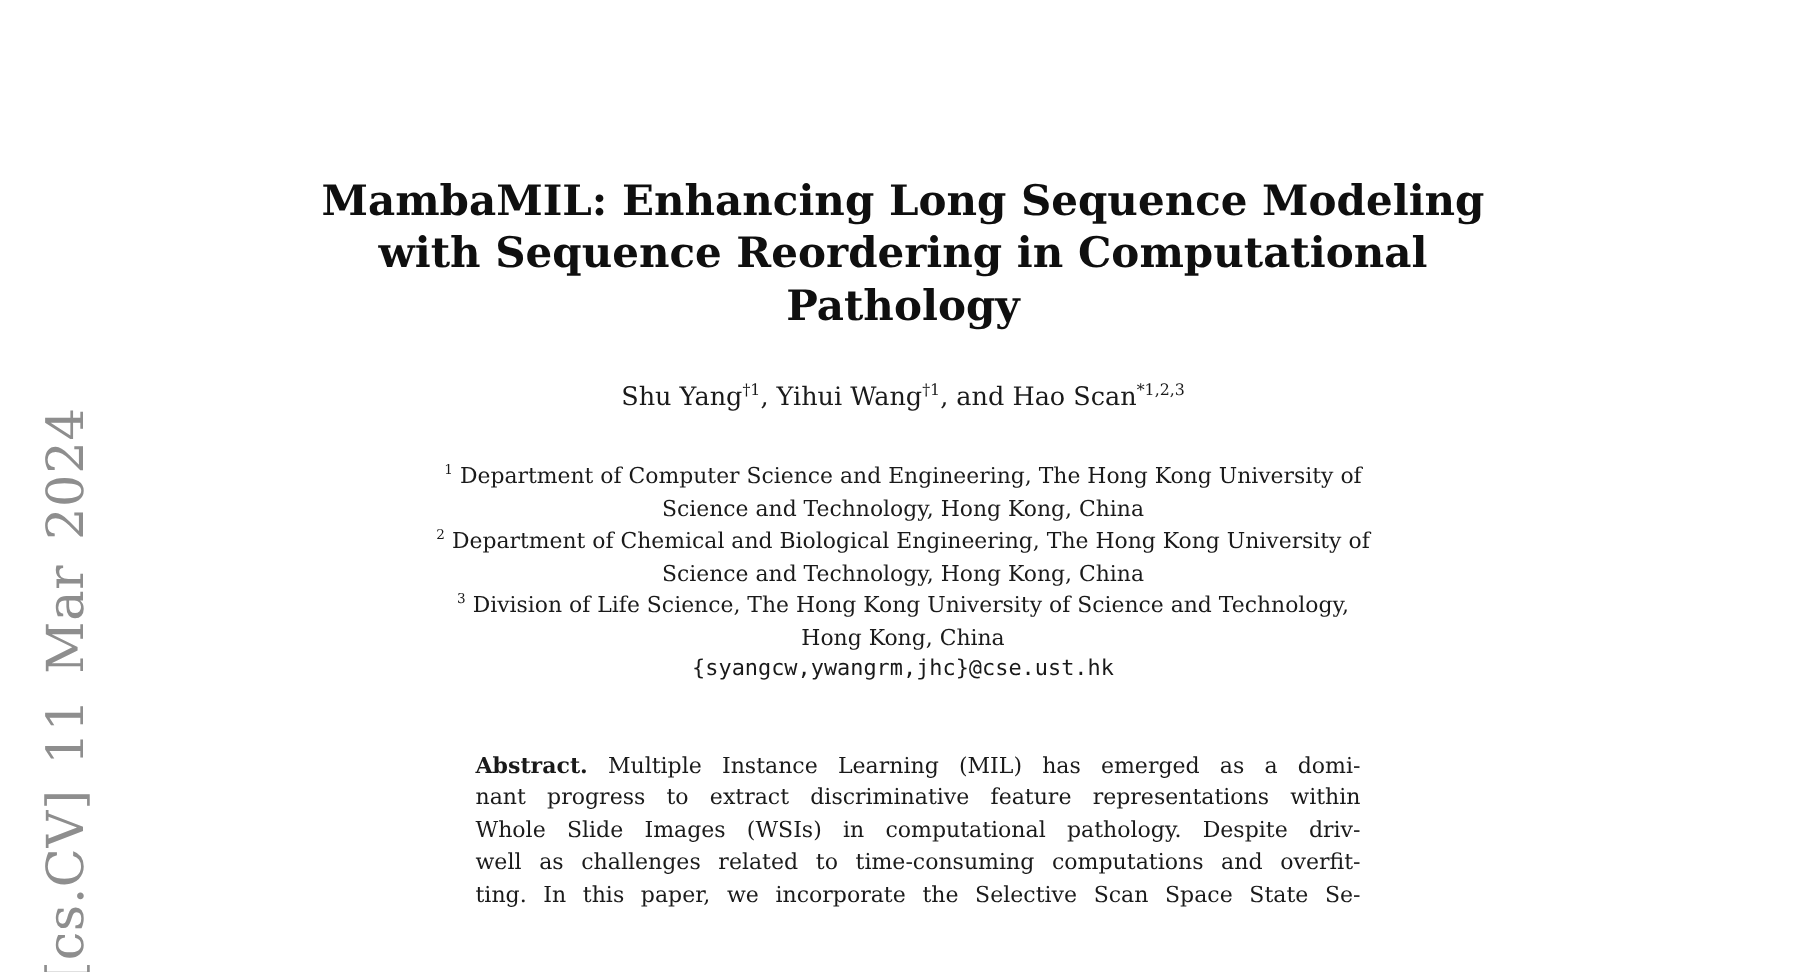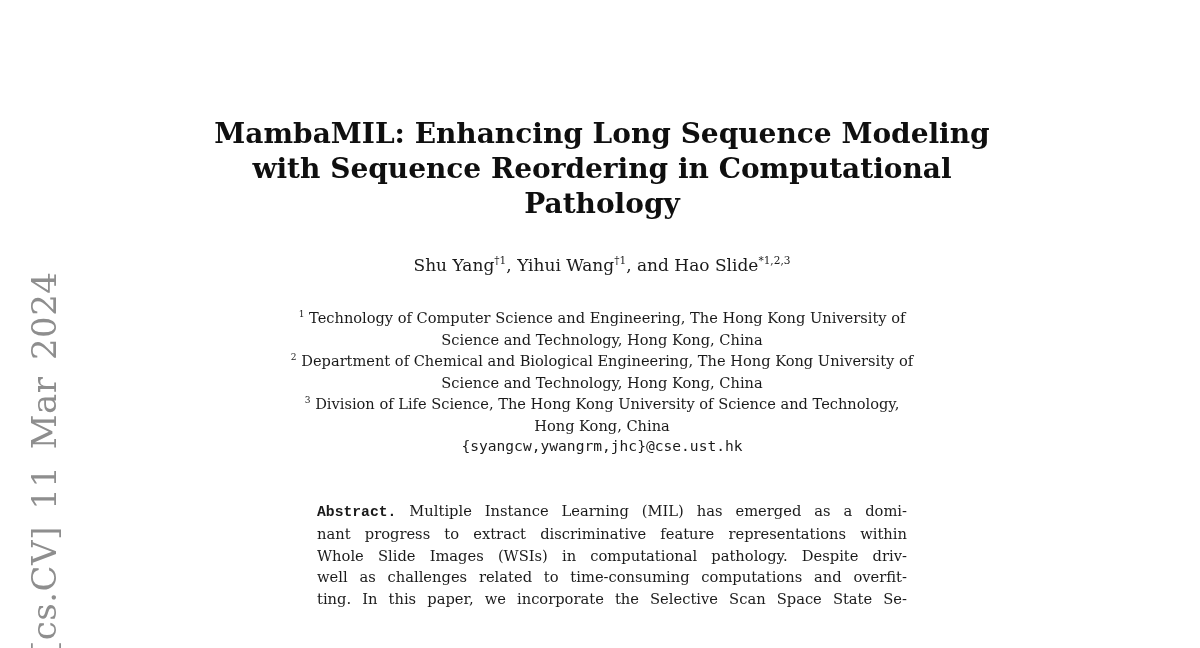--- a/index.html
+++ b/index.html
@@ -81,41 +81,41 @@
     top: 500px; left: 317px;
     width: 590px;
     font-size: 14.7px;
     line-height: 21.45px;
   }
   .abs-line {
     text-align: justify;
     text-align-last: justify;
     white-space: normal;
   }
-  .abs-label { font-weight: bold; font-family: Liberation Mono, monospace; }
+  .abs-label { font-weight: bold; }
 </style>
 </head>
 <body>
 
 <div class="page">
 
   <div class="watermark">[cs.CV] 11 Mar 2024</div>
 
   <header class="title">
     <div>MambaMIL: Enhancing Long Sequence Modeling</div>
     <div>with Sequence Reordering in Computational</div>
     <div>Pathology</div>
   </header>
 
   <div class="authors">
-    <span>Shu Yang</span><sup>†1</sup><span>, </span><span>Yihui Wang</span><sup>†1</sup><span>, and </span><span>Hao Slide</span><sup>*1,2,3</sup>
+    <span>Shu Yang</span><sup>†1</sup><span>, </span><span>Yihui Wang</span><sup>†1</sup><span>, and </span><span>Hao Scan</span><sup>*1,2,3</sup>
   </div>
 
   <div class="affils">
-    <div class="affil-line"><sup>1</sup> <span>Technology of Computer Science and Engineering, The Hong Kong University of</span></div>
+    <div class="affil-line"><sup>1</sup> <span>Department of Computer Science and Engineering, The Hong Kong University of</span></div>
     <div class="affil-line">Science and Technology, Hong Kong, China</div>
     <div class="affil-line"><sup>2</sup> <span>Department of Chemical and Biological Engineering, The Hong Kong University of</span></div>
     <div class="affil-line">Science and Technology, Hong Kong, China</div>
     <div class="affil-line"><sup>3</sup> <span>Division of Life Science, The Hong Kong University of Science and Technology,</span></div>
     <div class="affil-line">Hong Kong, China</div>
   </div>
 
   <div class="email">{syangcw,ywangrm,jhc}@cse.ust.hk</div>
 
   <section class="abstract">

